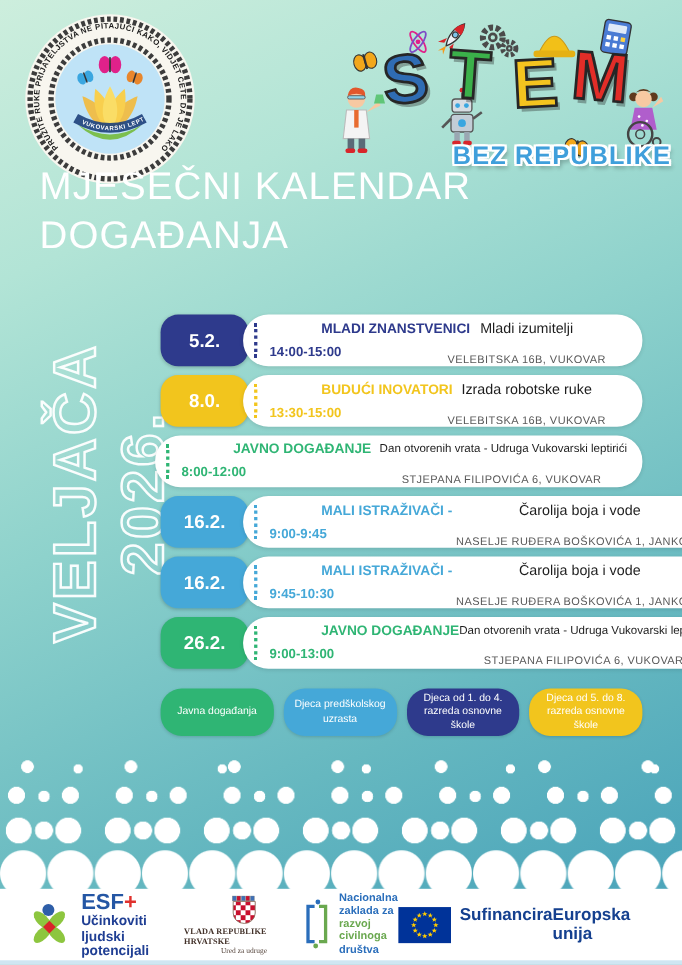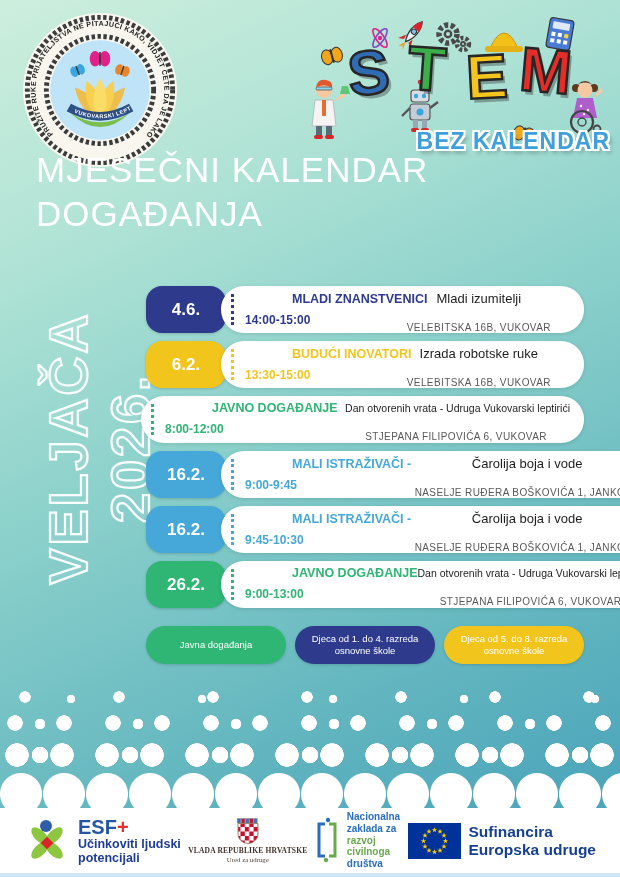--- a/index.html
+++ b/index.html
@@ -91,21 +91,21 @@
   .esf-col { display:flex; flex-direction:column; line-height:1.1; }
   .esf-brand { font-size:20px; font-weight:700; color:#2456a4; }
   .esf-plus { color:#e0312d; }
   .esf-line { font-size:12.5px; font-weight:700; color:#1f3e93; }
   .gov { display:flex; flex-direction:column; align-items:center; gap:1px; }
   .gov-title { font-family:"Liberation Serif", serif; font-weight:700; font-size:7.5px; color:#43322a; letter-spacing:.2px; }
   .gov-sub { font-family:"Liberation Serif", serif; font-size:6.8px; color:#55453c; }
   .fnd-col { display:flex; flex-direction:column; line-height:1.18; }
   .fnd-line { font-size:10px; font-weight:700; }
   .fnd-blue { color:#2a6ebb; } .fnd-green { color:#6aa84f; }
-  .eu-col { display:flex; flex-direction:column; line-height:1.15;justify-content:flex-end; }
+  .eu-col { display:flex; line-height:1.15;justify-content:flex-end; }
   .eu-line { font-size:15.5px; font-weight:700; color:#15408f; }
 </style>
 </head>
 <body>
 
 <div class="poster">
 
   <div class="seal">
     <svg viewBox="0 0 160 160" width="156" height="156">
       <circle cx="80" cy="80" r="79" fill="#f8f6ef"></circle>
@@ -255,41 +255,41 @@
         <path d="M9,-6 L17,-16 L19,-12 Z" fill="#f7c9a2"></path>
         <circle cx="-2" cy="18" r="11" fill="none" stroke="#444" stroke-width="2.2"></circle>
         <circle cx="-2" cy="18" r="4" fill="none" stroke="#444" stroke-width="1.4"></circle>
         <circle cx="13" cy="25" r="3.5" fill="none" stroke="#444" stroke-width="1.8"></circle>
       </g>
     </svg>
     <span class="sl sl-s">S</span>
     <span class="sl sl-t">T</span>
     <span class="sl sl-e">E</span>
     <span class="sl sl-m">M</span>
-    <div class="stem-sub">BEZ KALENDAR</div>
+    <div class="stem-sub">BEZ REPUBLIKE</div>
   </div>
 
   <div class="page-title">MJESEČNI KALENDAR DOGAĐANJA</div>
 
   <div class="month">VELJAČA 2026.</div>
 
   <div class="events">
 
     <div class="evt c-navy">
-      <div class="badge">4.6.</div>
+      <div class="badge">5.2.</div>
       <div class="card">
         <div class="evt-title">MLADI ZNANSTVENICI</div>
         <div class="evt-sub">Mladi izumitelji</div>
         <div class="evt-time">14:00-15:00</div>
         <div class="evt-loc">VELEBITSKA 16B, VUKOVAR</div>
       </div>
     </div>
 
     <div class="evt c-yellow">
-      <div class="badge">6.2.</div>
+      <div class="badge">8.0.</div>
       <div class="card">
         <div class="evt-title">BUDUĆI INOVATORI</div>
         <div class="evt-sub">Izrada robotske ruke</div>
         <div class="evt-time">13:30-15:00</div>
         <div class="evt-loc">VELEBITSKA 16B, VUKOVAR</div>
       </div>
     </div>
 
     <div class="evt c-green">
       <div class="card">
@@ -327,20 +327,21 @@
         <div class="evt-sub small">Dan otvorenih vrata - Udruga Vukovarski leptirići</div>
         <div class="evt-time">9:00-13:00</div>
         <div class="evt-loc">STJEPANA FILIPOVIĆA 6, VUKOVAR</div>
       </div>
     </div>
 
   </div>
 
   <div class="legend">
     <div class="pill c-green">Javna događanja</div>
+    <div class="pill c-blue">Djeca predškolskog uzrasta</div>
     <div class="pill c-navy">Djeca od 1. do 4. razreda osnovne škole</div>
     <div class="pill c-yellow">Djeca od 5. do 8. razreda osnovne škole</div>
   </div>
 
   <div class="dots d1"></div>
   <div class="dots d2"></div>
   <div class="dots d3"></div>
   <div class="dots d4"></div>
 
   <div class="footer">
@@ -417,18 +418,18 @@
           <use href="#st" transform="rotate(180) translate(0,-11) rotate(-180)"></use>
           <use href="#st" transform="rotate(210) translate(0,-11) rotate(-210)"></use>
           <use href="#st" transform="rotate(240) translate(0,-11) rotate(-240)"></use>
           <use href="#st" transform="rotate(270) translate(0,-11) rotate(-270)"></use>
           <use href="#st" transform="rotate(300) translate(0,-11) rotate(-300)"></use>
           <use href="#st" transform="rotate(330) translate(0,-11) rotate(-330)"></use>
         </g>
       </svg>
       <div class="eu-col">
         <span class="eu-line">Sufinancira</span>
-        <span class="eu-line">Europska udruge</span>
+        <span class="eu-line">Europska unija</span>
       </div>
     </div>
 
   </div>
 </div>
 
 </body></html>

